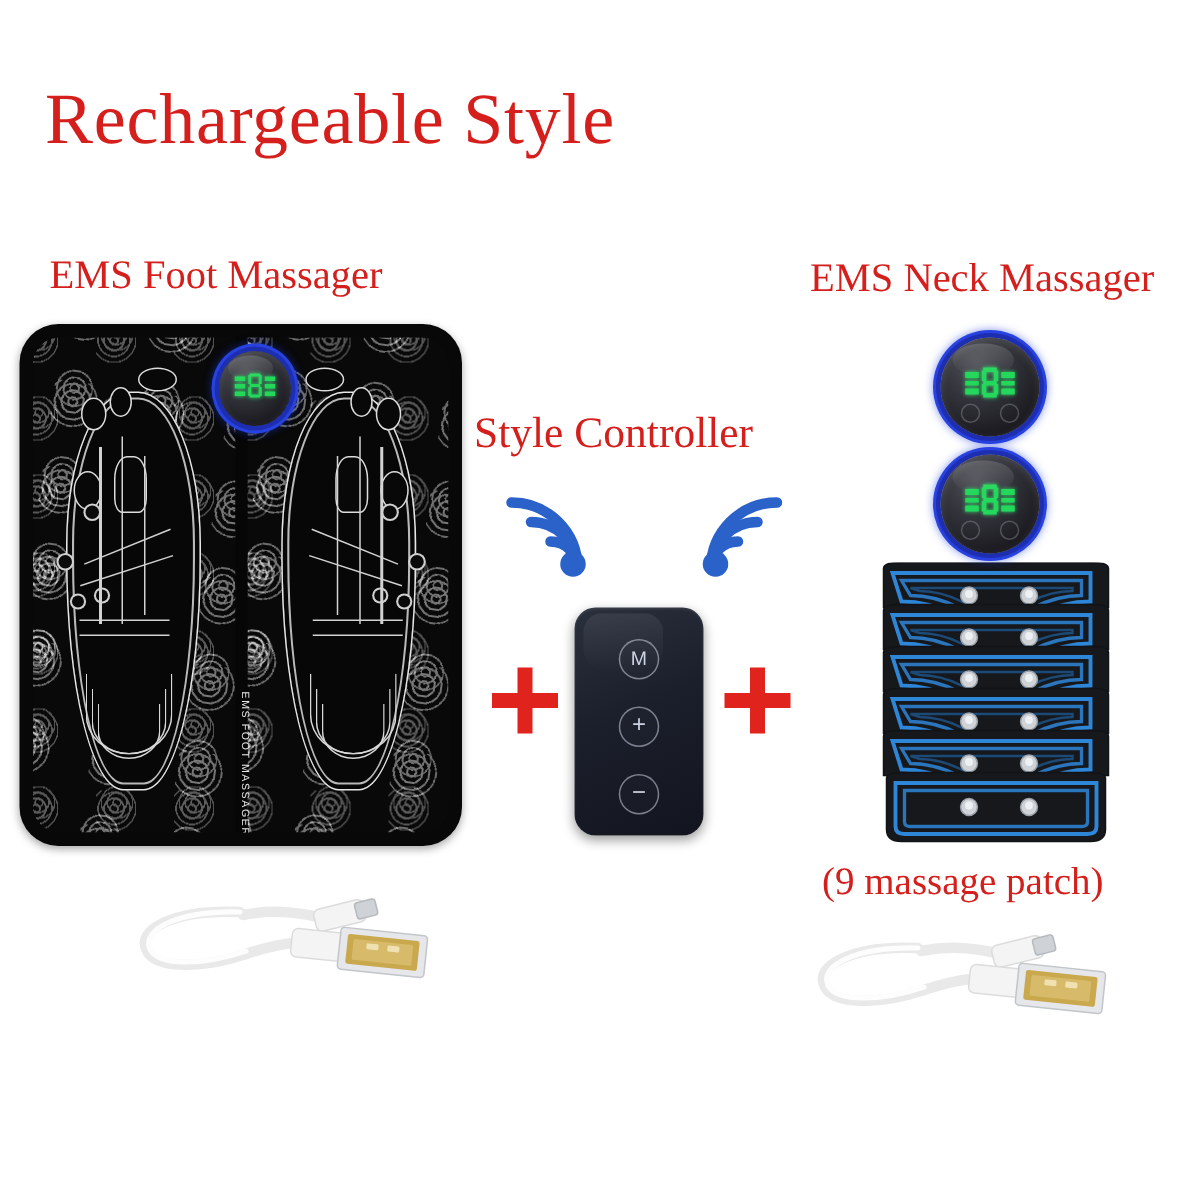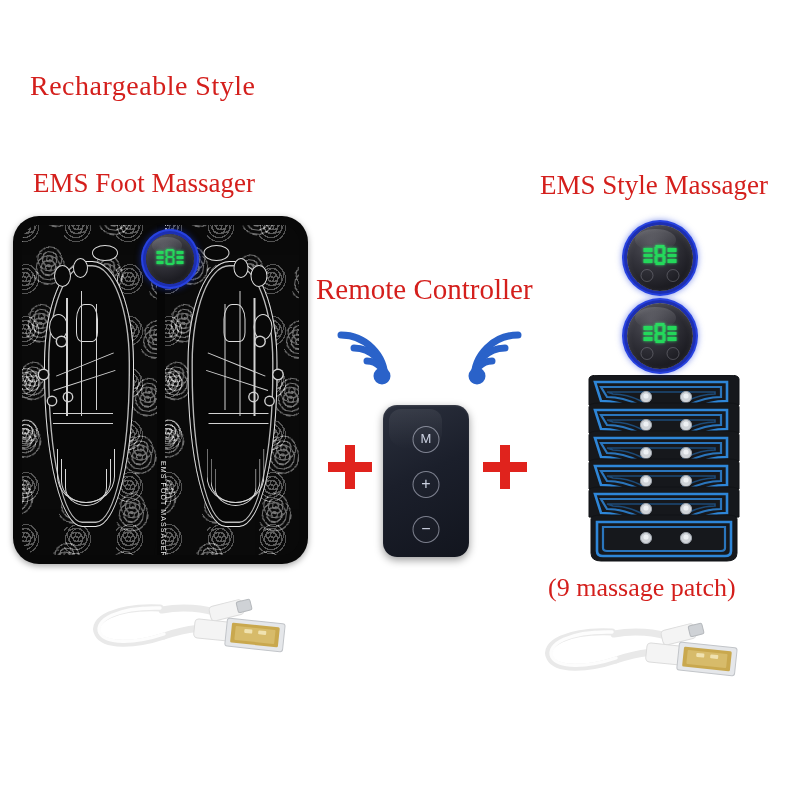--- a/index.html
+++ b/index.html
@@ -13,21 +13,21 @@
   #stage{position:absolute;left:0;top:0;width:800px;height:800px;}
 
   
   .label{
     position:absolute;
     color:#d41f1c;
     font-family:"Liberation Serif", serif;
     white-space:nowrap;
     line-height:1;
   }
-  #title{left:30px;top:72px;font-size:28px;letter-spacing:.5px;}
+  #title{left:30px;top:56px;font-size:48px;letter-spacing:.5px;}
   #lbl-foot{left:33px;top:170px;font-size:27px;}
   #lbl-remote{left:316px;top:275px;font-size:29px;}
   #lbl-neck{left:540px;top:172px;font-size:27px;}
   #lbl-patch{left:548px;top:575px;font-size:26px;}
 
   
   .plus{position:absolute;width:44px;height:44px;}
   .plus i{position:absolute;background:#e0231d;display:block;}
   .plus i.h{left:0;top:17px;width:44px;height:10px;}
   .plus i.v{left:17px;top:0;width:10px;height:44px;}
@@ -190,22 +190,22 @@
   #cable-left{left:86px;top:586px;width:216px;height:86px;}
   #cable-right{left:538px;top:610px;width:216px;height:86px;}
 </style>
 </head>
 <body>
 
 <div id="stage">
 
   <div class="label" id="title">Rechargeable Style</div>
   <div class="label" id="lbl-foot">EMS Foot Massager</div>
-  <div class="label" id="lbl-remote">Remote Controller</div>
-  <div class="label" id="lbl-neck">EMS Style Massager</div>
+  <div class="label" id="lbl-remote">Style Controller</div>
+  <div class="label" id="lbl-neck">EMS Neck Massager</div>
   <div class="label" id="lbl-patch">(9 massage patch)</div>
 
   <div class="plus" id="plus1">
     <i class="h"></i>
       <i class="v"></i>
   </div>
   <div class="plus" id="plus2">
     <i class="h"></i>
       <i class="v"></i>
   </div>

